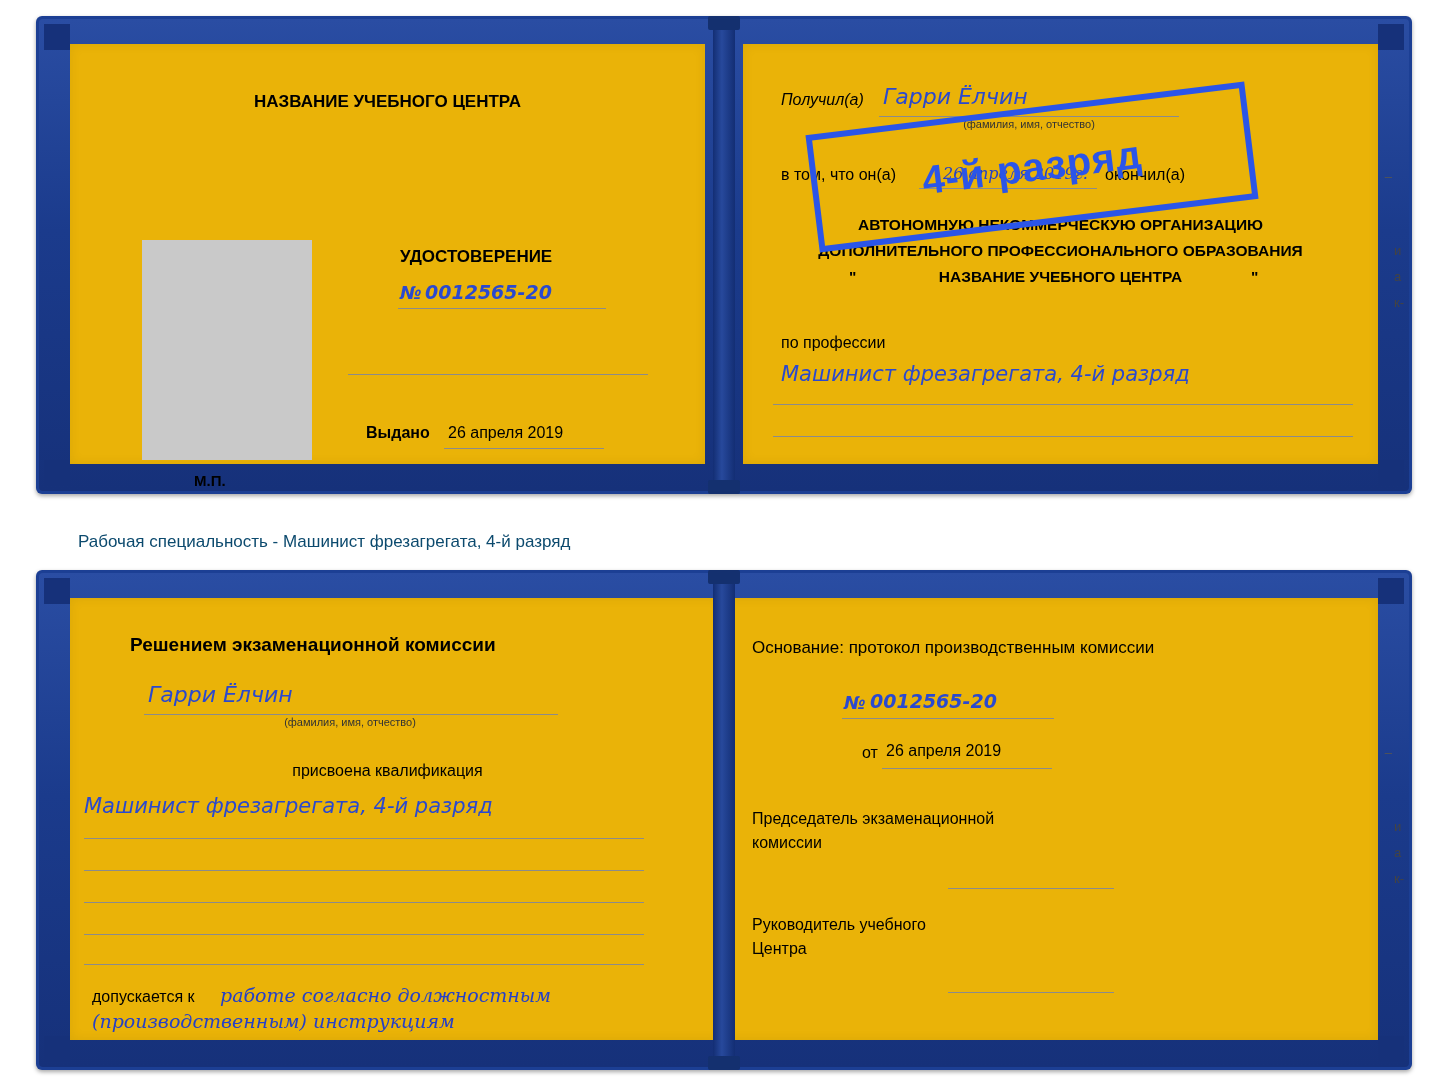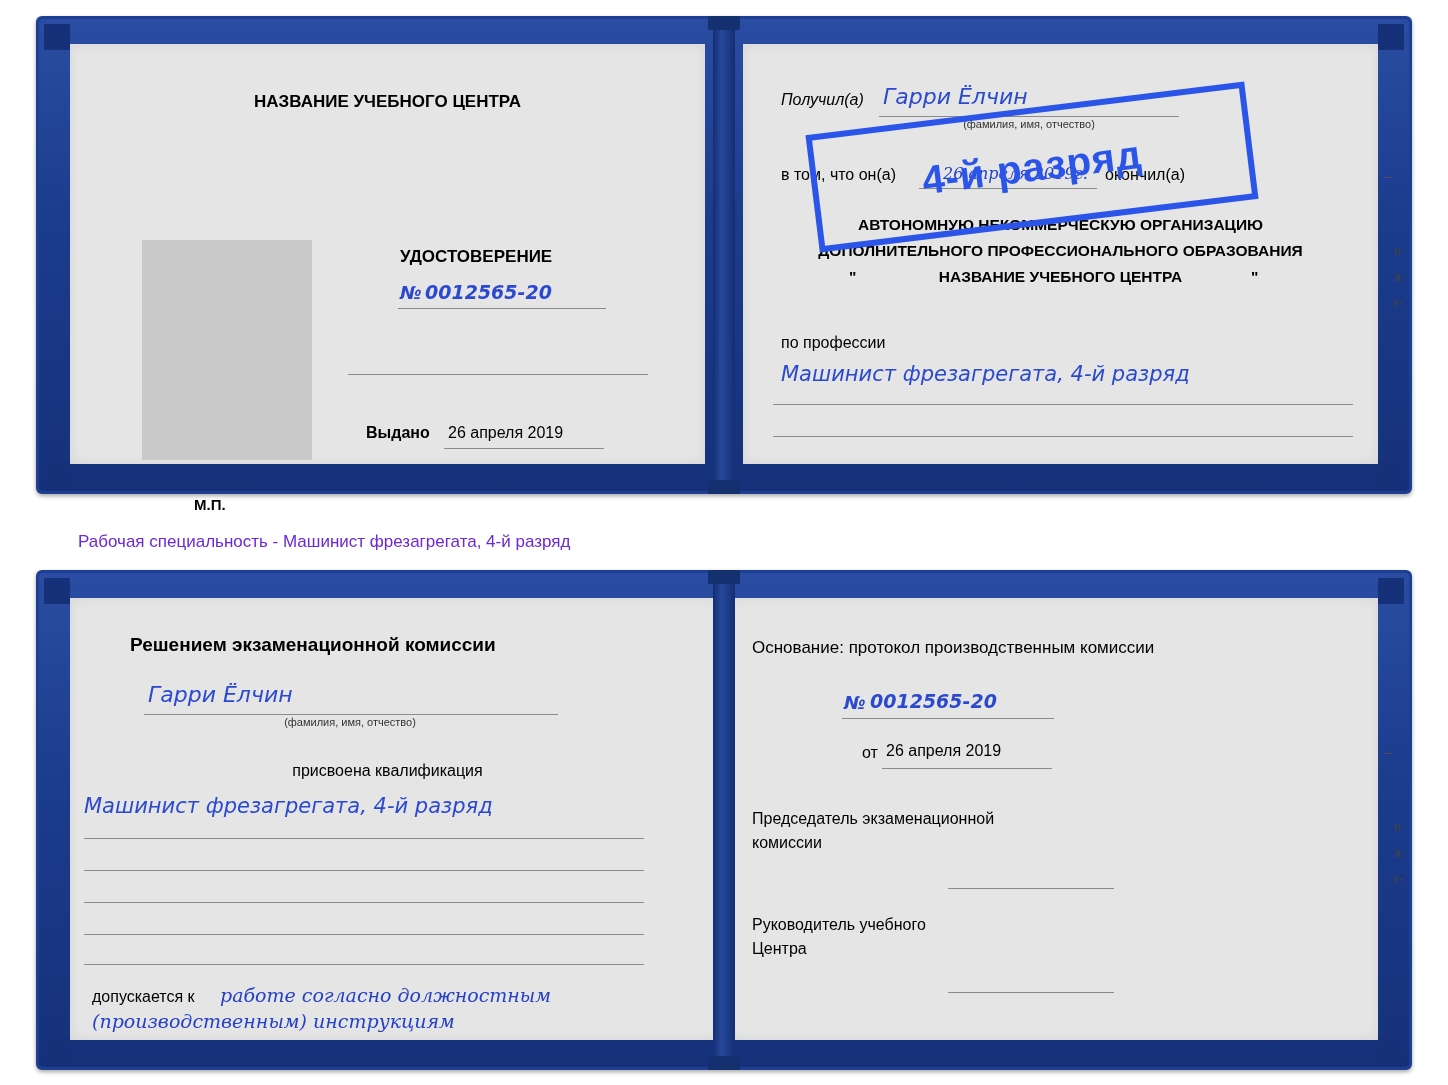--- a/index.html
+++ b/index.html
@@ -51,21 +51,21 @@
     background: #14306f;
     z-index: 4;
     border-radius: 2px;
   }
   .spine-notch.t { top: 0; }
   .spine-notch.b { bottom: 0; }
 
   
   .page {
     position: absolute;
-    background: #e5e5e5;
+    background: #eab308;
     z-index: 2;
     box-shadow: inset 0 0 12px rgba(0,0,0,0.07);
   }
   .page.left  { left: 34px;  top: 28px; }
   .page.right { right: 34px; top: 28px; }
 
   .book.top .page  { width: 635px; height: 420px; }
   .book.bottom .page { width: 652px; height: 442px; }
 
   
@@ -121,21 +121,21 @@
     z-index: 7;
     background: transparent;
   }
 
   
   .caption {
     position: absolute;
     left: 78px;
     top: 532px;
     font-size: 17px;
-    color: #6d28d9;
+    color: #0c4a6e;
   }
 
   
   .edge-letters {
     position: absolute;
     right: 8px;
     font-size: 13px;
     color: #444;
     line-height: 26px;
     text-align: left;
@@ -168,21 +168,21 @@
     <div class="t bold hw-b" style="left:330px; top:238px; font-size:18px;">№</div>
     <div class="t hw-b bold" style="left:355px; top:237px; font-size:19px;">0012565-20</div>
     <div class="line" style="left:328px; top:264px; width:208px;"></div>
 
     <div class="line" style="left:278px; top:330px; width:300px;"></div>
 
     <div class="t bold" style="left:296px; top:380px; font-size:16px;">Выдано</div>
     <div class="t" style="left:378px; top:380px; font-size:16px;">26 апреля 2019</div>
     <div class="line" style="left:374px; top:404px; width:160px;"></div>
 
-    <div class="t bold" style="left:124px; top:452px; font-size:15px;text-align:right;">М.П.</div>
+    <div class="t bold" style="left:124px; top:428px; font-size:15px;text-align:right;">М.П.</div>
   </div>
 
   <div class="page right">
     <div class="t" style="left:38px; top:47px; font-size:16px;font-style:italic;">Получил(а)</div>
     <div class="t hw-b" style="left:140px; top:40px; font-size:22px;">Гарри Ёлчин</div>
     <div class="line" style="left:136px; top:72px; width:300px;"></div>
     <div class="t tiny center" style="left:136px; top:74px; width:300px;">(фамилия, имя, отчество)</div>
 
     <div class="t" style="left:38px; top:122px; font-size:16px;">в том, что он(а)</div>
     <div class="t hw" style="left:200px; top:120px; font-size:16px;">26 апреля 2019г.</div>

